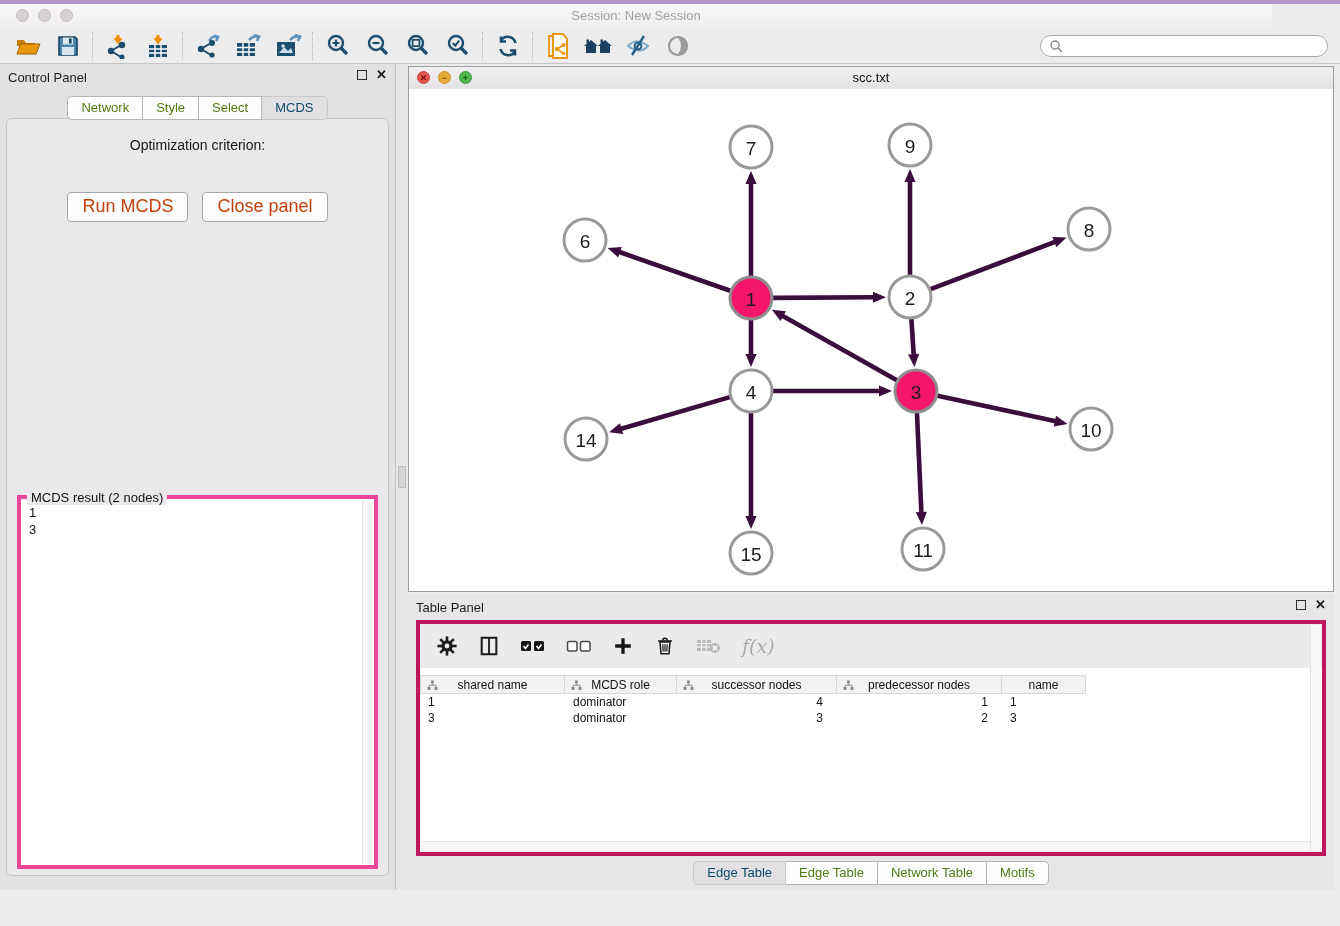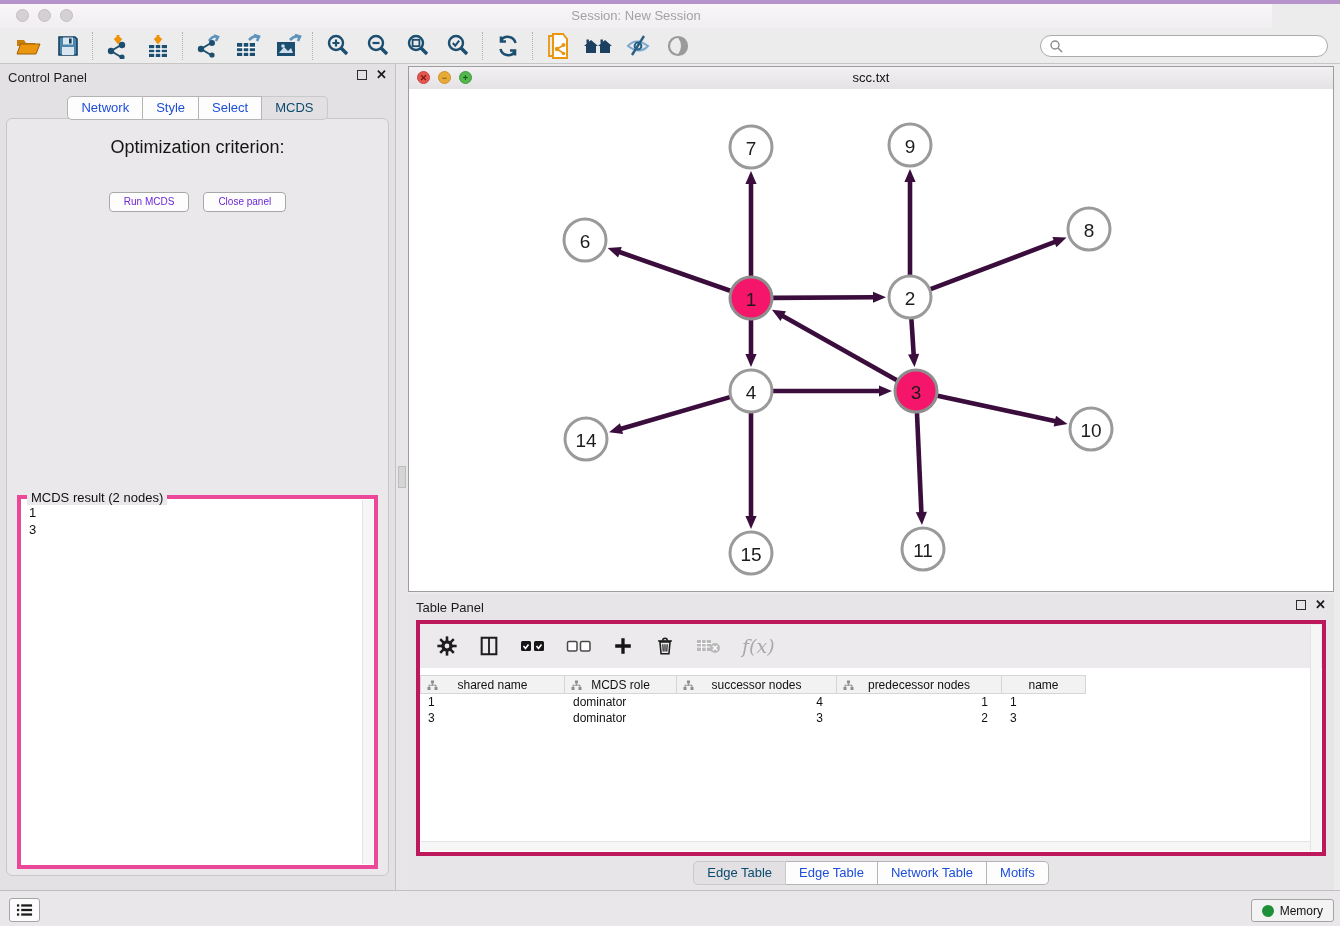--- a/index.html
+++ b/index.html
@@ -22,36 +22,36 @@
   .search input{border:none;outline:none;flex:1;font-size:12px;background:transparent;}
   
   .cpanel{position:absolute;left:0;top:64px;width:396px;height:826px;background:#e3e1e3;border-right:1px solid #c2c2c2;box-sizing:border-box;}
   .phead{position:relative;height:26px;padding-left:32px;}
   .phead .ptitle{position:absolute;left:8px;top:6px;font-size:13px;color:#1c1c1c;}
   .phead .picons{position:absolute;right:8px;top:5px;display:flex;gap:9px;align-items:center;}
   .float-box{width:10px;height:10px;border:1.6px solid #2c2c2c;box-sizing:border-box;display:inline-block;}
   .close-x{font-size:13px;font-weight:bold;color:#1a1a1a;line-height:12px;}
   .tabrow{position:absolute;left:0;width:100%;display:flex;justify-content:center;z-index:3;}
   .cpanel .tabrow{top:32px;}
-  .tab{font-size:13px;color:#1d4ed8;background:#fdfdfd;border:1px solid #b4b4b4;border-left-width:0;
+  .tab{font-size:13px;color:#4d7c0f;background:#fdfdfd;border:1px solid #b4b4b4;border-left-width:0;
        padding:3px 13px 4px;white-space:nowrap;}
   .tab:first-child{border-left-width:1px;border-radius:5px 0 0 5px;}
   .tab:last-child{border-radius:0 5px 5px 0;}
   .tab.sel{background:#e2e0e2;color:#0c4a6e;border-color:#c9c9c9;}
   .cbox{position:absolute;left:6px;top:54px;width:383px;height:758px;background:#eae8ea;
         border:1px solid #c8c6c8;border-radius:6px;box-sizing:border-box;}
-  .optlabel{position:absolute;left:0;right:0;top:18px;text-align:center;font-size:18px;color:#161616;}
+  .optlabel{position:absolute;left:0;right:0;top:18px;text-align:center;font-size:14px;color:#161616;}
   .combo{position:absolute;left:37px;top:40px;width:312px;height:23px;background:#fff;border:1px solid #a8a8a8;
          border-radius:4px;box-sizing:border-box;display:flex;align-items:center;padding:0 22px 0 9px;font-size:13px;color:#111;}
   .combo .stepper{position:absolute;right:7px;top:3px;display:flex;flex-direction:column;gap:2px;}
   .combo .stepper i{display:block;width:0;height:0;border-left:4px solid transparent;border-right:4px solid transparent;}
   .combo .stepper .up{border-bottom:5px solid #5a5a5a;}
   .combo .stepper .dn{border-top:5px solid #5a5a5a;}
   .btnrow{position:absolute;left:0;right:0;top:73px;display:flex;justify-content:center;gap:14px;}
-  .pbtn{font-size:10px;color:#6d28d9;background:#fdfdfd;border:1px solid #a8a8a8;border-radius:4px;
+  .pbtn{font-size:18px;color:#c2410c;background:#fdfdfd;border:1px solid #a8a8a8;border-radius:4px;
         padding:3px 14px 4px;min-width:80px;}
   .resultbox{position:absolute;left:10px;top:376px;width:361px;height:374px;background:#fff;
              border:4px solid #ec4899;box-sizing:border-box;}
   .resultbox .legend{position:absolute;left:6px;top:-9px;background:#eae8ea;padding:0 4px;font-size:13px;color:#111;}
   .resulttext{position:absolute;left:0;top:2px;right:12px;bottom:0;padding:3px 8px;font-size:13px;
               line-height:17px;color:#111;white-space:pre;overflow:hidden;}
   .vtrack{position:absolute;right:1px;top:1px;bottom:1px;width:10px;background:#f6f6f6;border-left:1px solid #e4e4e4;}
   
   .vsplit{position:absolute;left:396px;top:64px;width:12px;height:826px;background:#e8e6e8;}
   .vsplit .grip{position:absolute;left:2px;top:402px;width:8px;height:22px;background:#d6d4d6;border:1px solid #bdbdbd;box-sizing:border-box;}
@@ -489,32 +489,14 @@
       <div class="htrack"></div>
     </div>
     <div class="tabrow" id="table-tabs">
         <span class="tab sel">Edge Table</span>
         <span class="tab">Edge Table</span>
         <span class="tab">Network Table</span>
         <span class="tab">Motifs</span>
       </div>
   </div>
 
-  <div class="statusbar">
-    <button class="listbtn">
-      <svg width="18" height="14" viewBox="0 0 18 14">
-        <g fill="#1d1d1d">
-          <rect x="1" y="1" width="2.4" height="2.4"></rect>
-            <rect x="5.5" y="1" width="11.5" height="2.4"></rect>
-          <rect x="1" y="5.8" width="2.4" height="2.4"></rect>
-            <rect x="5.5" y="5.8" width="11.5" height="2.4"></rect>
-          <rect x="1" y="10.6" width="2.4" height="2.4"></rect>
-            <rect x="5.5" y="10.6" width="11.5" height="2.4"></rect>
-        </g>
-      </svg>
-    </button>
-    <button class="membtn">
-      <span class="memdot"></span>
-      <span>Memory</span>
-    </button>
-  </div>
 
 </div>
 
 </body></html>

